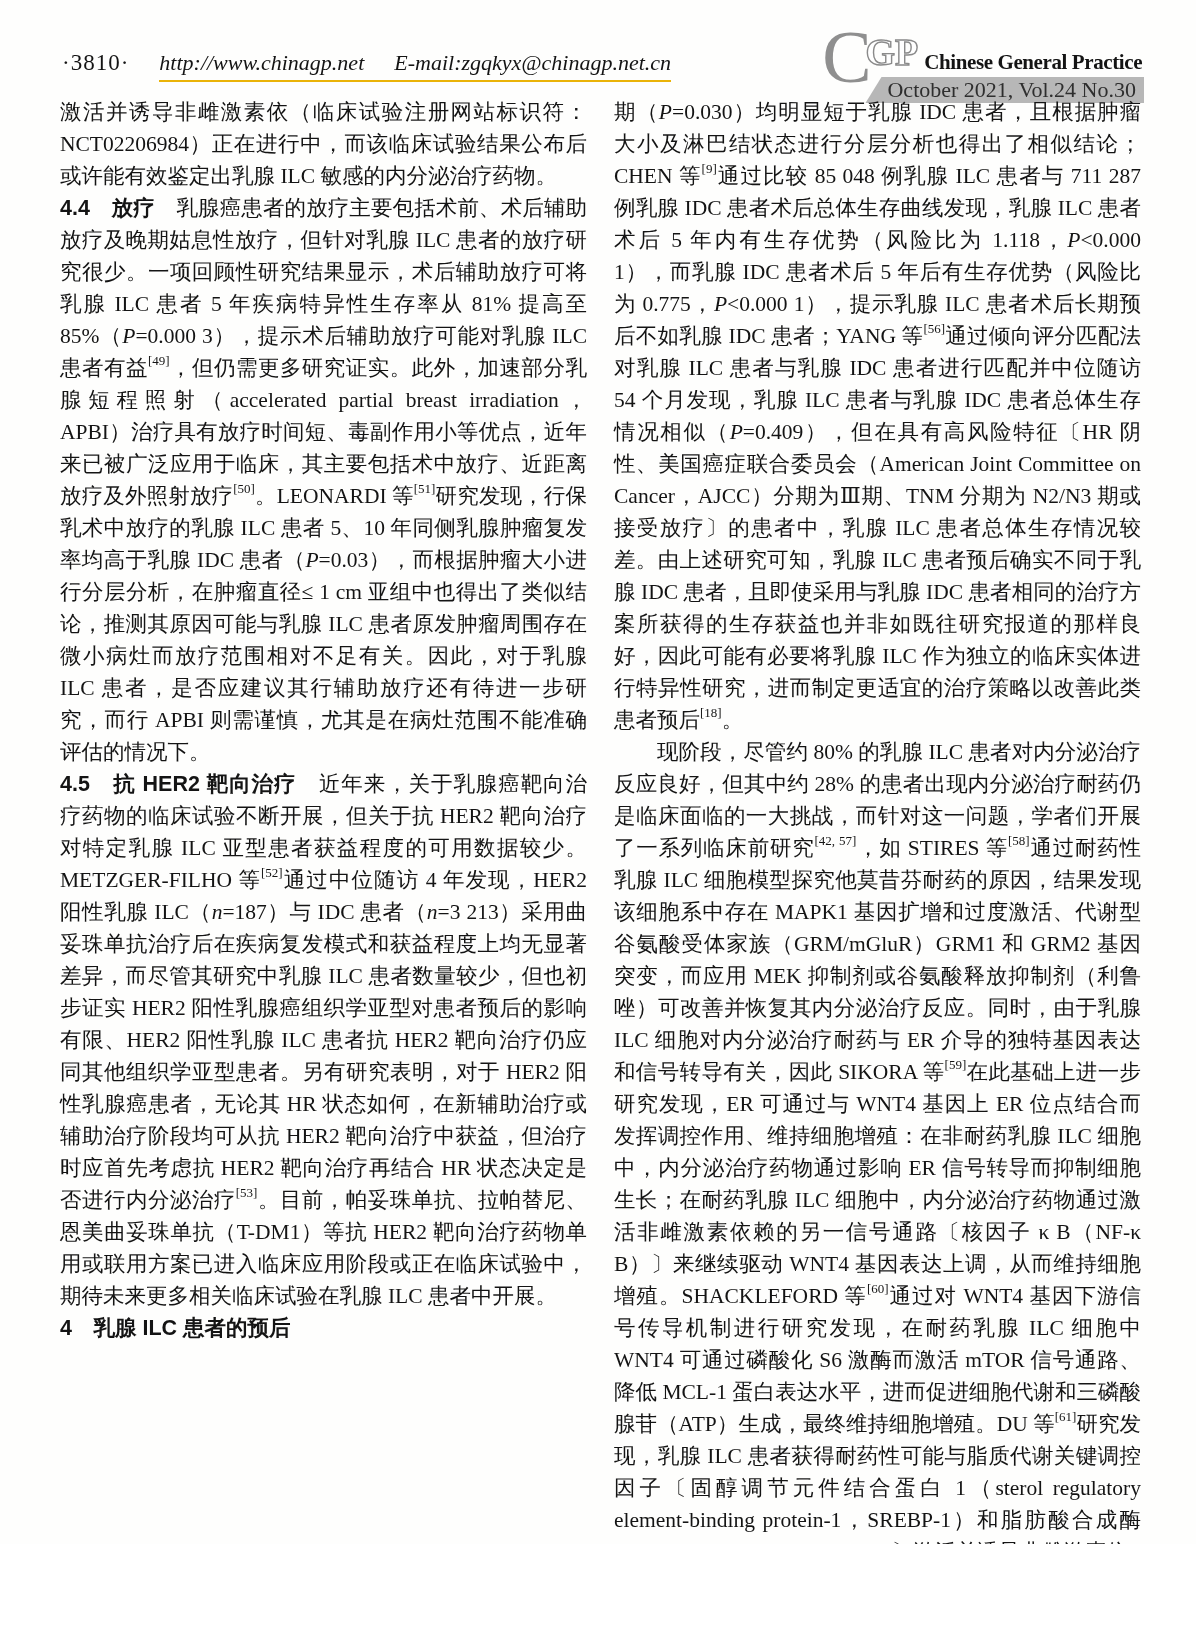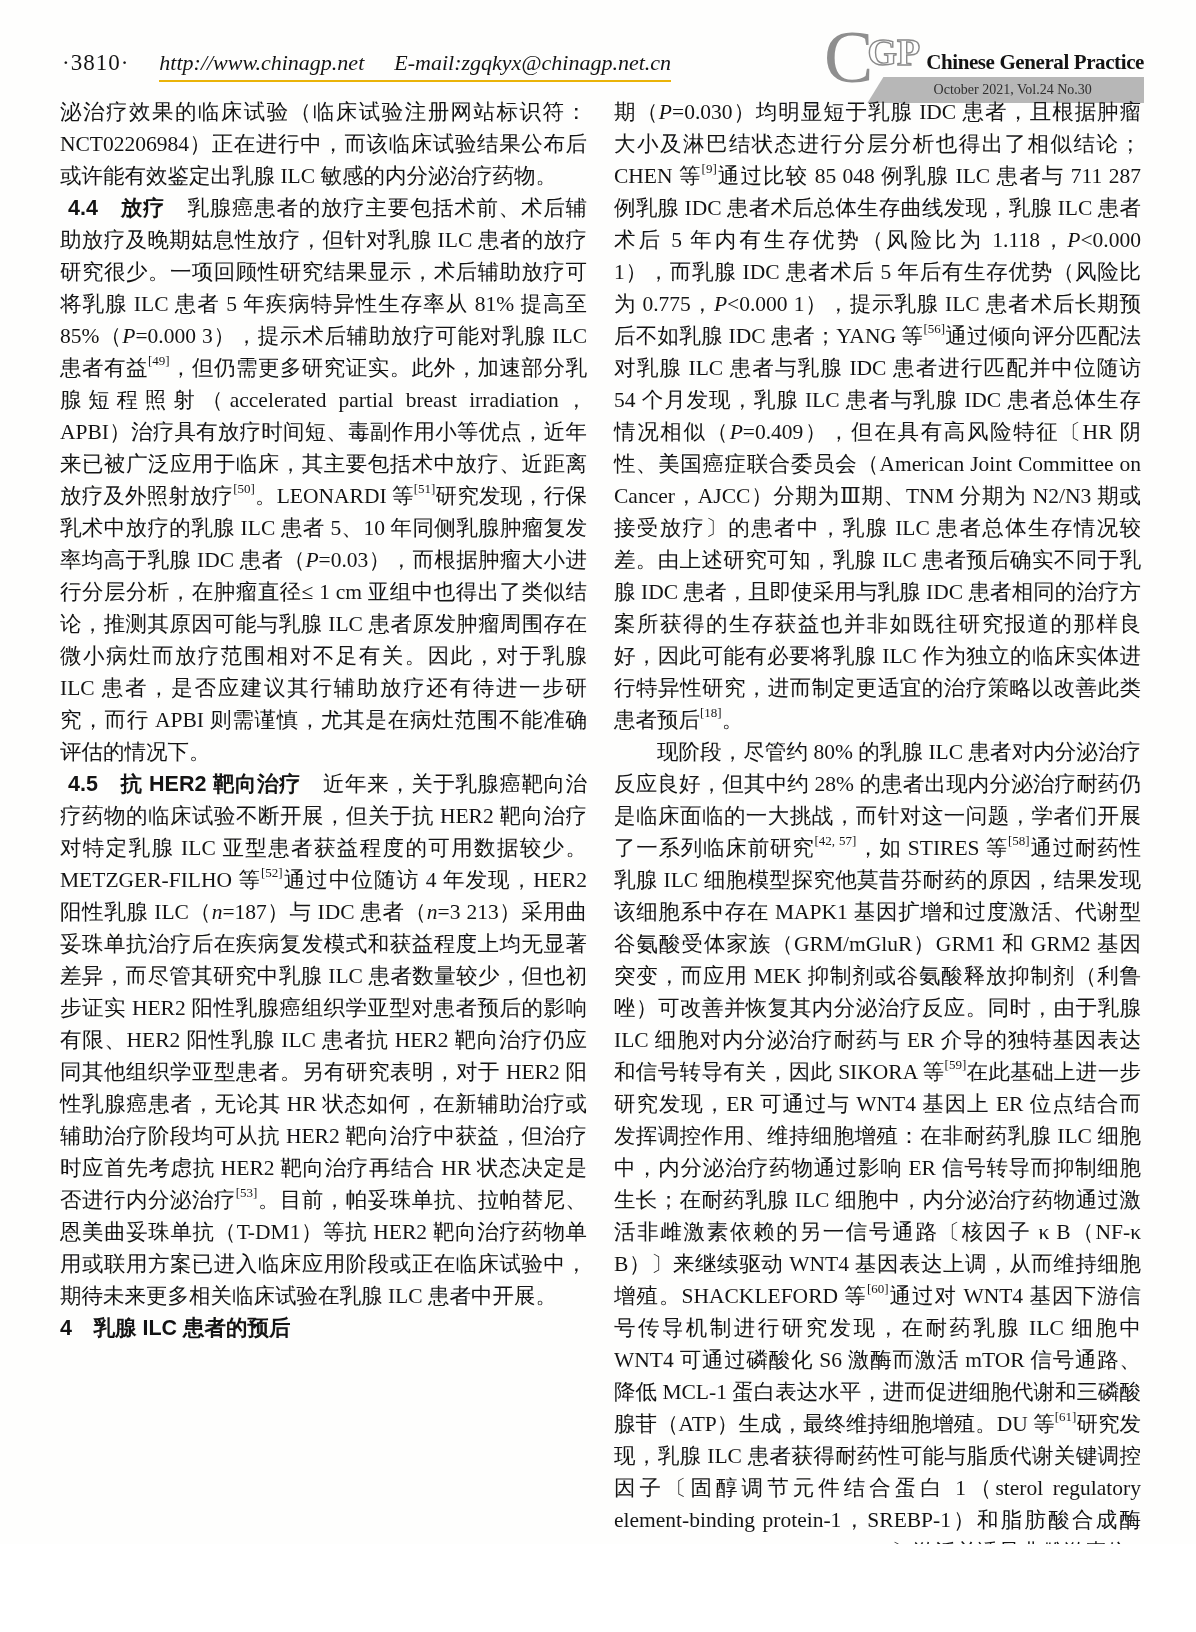--- a/index.html
+++ b/index.html
@@ -46,21 +46,21 @@
   }
   .logo-name{
     font-size:21px;font-weight:bold;letter-spacing:-0.4px;
     white-space:nowrap;
     margin-top:22px;
   }
   .logo-bar{
     margin-top:2px;
     background:#b7b7b7;
     color:#2e2e2e;
-    font-size:14px;line-height:26px;
+    font-size:22px;line-height:26px;
     text-align:center;
     padding:0 8px 0 22px;
     clip-path:polygon(16px 0,100% 0,100% 100%,0 100%);
     white-space:nowrap;
   }
   
   .columns{
     position:absolute;top:96px;left:60px;
     display:flex;gap:27px;
   }
@@ -74,21 +74,20 @@
   .blk{margin:0;}
   .blk.indent{text-indent:2em;}
   .section{
     font-weight:bold;
     font-family:"Liberation Sans","DejaVu Sans",sans-serif;
     font-size:21.5px;
   }
   .lead{
     font-weight:bold;
     font-family:"Liberation Sans","DejaVu Sans",sans-serif;
-    margin-left:8px;
   }
   sup.ref{
     font-size:13px;
     line-height:0;
     position:relative;top:-2px;
     vertical-align:super;
   }
   i.var{font-style:italic;}
 </style>
 </head>
@@ -107,21 +106,21 @@
       <div class="logo-top">
         <span class="logo-gp">GP</span>
         <span class="logo-name">Chinese General Practice</span>
       </div>
       <div class="logo-bar">October 2021, Vol.24 No.30</div>
     </div>
   </div>
 
   <div class="columns">
     <div class="col">
-        <p class="blk body">泌治疗效果的临床试验（临床试验注册网站标识符：NCT02206984）正在进行中，而该临床试验结果公布后或许能有效鉴定出乳腺 ILC 敏感的内分泌治疗药物。</p>
+        <p class="blk body">激活并诱导非雌激素依（临床试验注册网站标识符：NCT02206984）正在进行中，而该临床试验结果公布后或许能有效鉴定出乳腺 ILC 敏感的内分泌治疗药物。</p>
         <p class="blk runin"><b class="lead">4.4　放疗</b>　乳腺癌患者的放疗主要包括术前、术后辅助放疗及晚期姑息性放疗，但针对乳腺 ILC 患者的放疗研究很少。一项回顾性研究结果显示，术后辅助放疗可将乳腺 ILC 患者 5 年疾病特异性生存率从 81% 提高至 85%（<i class="var">P</i>=0.000 3），提示术后辅助放疗可能对乳腺 ILC 患者有益<sup class="ref">[49]</sup>，但仍需更多研究证实。此外，加速部分乳腺短程照射（accelerated partial breast irradiation，APBI）治疗具有放疗时间短、毒副作用小等优点，近年来已被广泛应用于临床，其主要包括术中放疗、近距离放疗及外照射放疗<sup class="ref">[50]</sup>。LEONARDI 等<sup class="ref">[51]</sup>研究发现，行保乳术中放疗的乳腺 ILC 患者 5、10 年同侧乳腺肿瘤复发率均高于乳腺 IDC 患者（<i class="var">P</i>=0.03），而根据肿瘤大小进行分层分析，在肿瘤直径≤ 1 cm 亚组中也得出了类似结论，推测其原因可能与乳腺 ILC 患者原发肿瘤周围存在微小病灶而放疗范围相对不足有关。因此，对于乳腺 ILC 患者，是否应建议其行辅助放疗还有待进一步研究，而行 APBI 则需谨慎，尤其是在病灶范围不能准确评估的情况下。</p>
         <p class="blk runin"><b class="lead">4.5　抗 HER2 靶向治疗</b>　近年来，关于乳腺癌靶向治疗药物的临床试验不断开展，但关于抗 HER2 靶向治疗对特定乳腺 ILC 亚型患者获益程度的可用数据较少。METZGER-FILHO 等<sup class="ref">[52]</sup>通过中位随访 4 年发现，HER2 阳性乳腺 ILC（<i class="var">n</i>=187）与 IDC 患者（<i class="var">n</i>=3 213）采用曲妥珠单抗治疗后在疾病复发模式和获益程度上均无显著差异，而尽管其研究中乳腺 ILC 患者数量较少，但也初步证实 HER2 阳性乳腺癌组织学亚型对患者预后的影响有限、HER2 阳性乳腺 ILC 患者抗 HER2 靶向治疗仍应同其他组织学亚型患者。另有研究表明，对于 HER2 阳性乳腺癌患者，无论其 HR 状态如何，在新辅助治疗或辅助治疗阶段均可从抗 HER2 靶向治疗中获益，但治疗时应首先考虑抗 HER2 靶向治疗再结合 HR 状态决定是否进行内分泌治疗<sup class="ref">[53]</sup>。目前，帕妥珠单抗、拉帕替尼、恩美曲妥珠单抗（T-DM1）等抗 HER2 靶向治疗药物单用或联用方案已进入临床应用阶段或正在临床试验中，期待未来更多相关临床试验在乳腺 ILC 患者中开展。</p>
         <p class="blk section">4　乳腺 ILC 患者的预后</p>
       </div>
     <div class="col">
         <p class="blk body">期（<i class="var">P</i>=0.030）均明显短于乳腺 IDC 患者，且根据肿瘤大小及淋巴结状态进行分层分析也得出了相似结论；CHEN 等<sup class="ref">[9]</sup>通过比较 85 048 例乳腺 ILC 患者与 711 287 例乳腺 IDC 患者术后总体生存曲线发现，乳腺 ILC 患者术后 5 年内有生存优势（风险比为 1.118，<i class="var">P</i>&lt;0.000 1），而乳腺 IDC 患者术后 5 年后有生存优势（风险比为 0.775，<i class="var">P</i>&lt;0.000 1），提示乳腺 ILC 患者术后长期预后不如乳腺 IDC 患者；YANG 等<sup class="ref">[56]</sup>通过倾向评分匹配法对乳腺 ILC 患者与乳腺 IDC 患者进行匹配并中位随访 54 个月发现，乳腺 ILC 患者与乳腺 IDC 患者总体生存情况相似（<i class="var">P</i>=0.409），但在具有高风险特征〔HR 阴性、美国癌症联合委员会（American Joint Committee on Cancer，AJCC）分期为Ⅲ期、TNM 分期为 N2/N3 期或接受放疗〕的患者中，乳腺 ILC 患者总体生存情况较差。由上述研究可知，乳腺 ILC 患者预后确实不同于乳腺 IDC 患者，且即使采用与乳腺 IDC 患者相同的治疗方案所获得的生存获益也并非如既往研究报道的那样良好，因此可能有必要将乳腺 ILC 作为独立的临床实体进行特异性研究，进而制定更适宜的治疗策略以改善此类患者预后<sup class="ref">[18]</sup>。</p>
         <p class="blk body indent">现阶段，尽管约 80% 的乳腺 ILC 患者对内分泌治疗反应良好，但其中约 28% 的患者出现内分泌治疗耐药仍是临床面临的一大挑战，而针对这一问题，学者们开展了一系列临床前研究<sup class="ref">[42, 57]</sup>，如 STIRES 等<sup class="ref">[58]</sup>通过耐药性乳腺 ILC 细胞模型探究他莫昔芬耐药的原因，结果发现该细胞系中存在 MAPK1 基因扩增和过度激活、代谢型谷氨酸受体家族（GRM/mGluR）GRM1 和 GRM2 基因突变，而应用 MEK 抑制剂或谷氨酸释放抑制剂（利鲁唑）可改善并恢复其内分泌治疗反应。同时，由于乳腺 ILC 细胞对内分泌治疗耐药与 ER 介导的独特基因表达和信号转导有关，因此 SIKORA 等<sup class="ref">[59]</sup>在此基础上进一步研究发现，ER 可通过与 WNT4 基因上 ER 位点结合而发挥调控作用、维持细胞增殖：在非耐药乳腺 ILC 细胞中，内分泌治疗药物通过影响 ER 信号转导而抑制细胞生长；在耐药乳腺 ILC 细胞中，内分泌治疗药物通过激活非雌激素依赖的另一信号通路〔核因子 κ B（NF-κ B）〕来继续驱动 WNT4 基因表达上调，从而维持细胞增殖。SHACKLEFORD 等<sup class="ref">[60]</sup>通过对 WNT4 基因下游信号传导机制进行研究发现，在耐药乳腺 ILC 细胞中 WNT4 可通过磷酸化 S6 激酶而激活 mTOR 信号通路、降低 MCL-1 蛋白表达水平，进而促进细胞代谢和三磷酸腺苷（ATP）生成，最终维持细胞增殖。DU 等<sup class="ref">[61]</sup>研究发现，乳腺 ILC 患者获得耐药性可能与脂质代谢关键调控因子〔固醇调节元件结合蛋白 1（sterol regulatory element-binding protein-1，SREBP-1）和脂肪酸合成酶（fatty acid synthase，FASN）〕激活并诱导非雌激素依</p>
       </div>
   </div>
 

